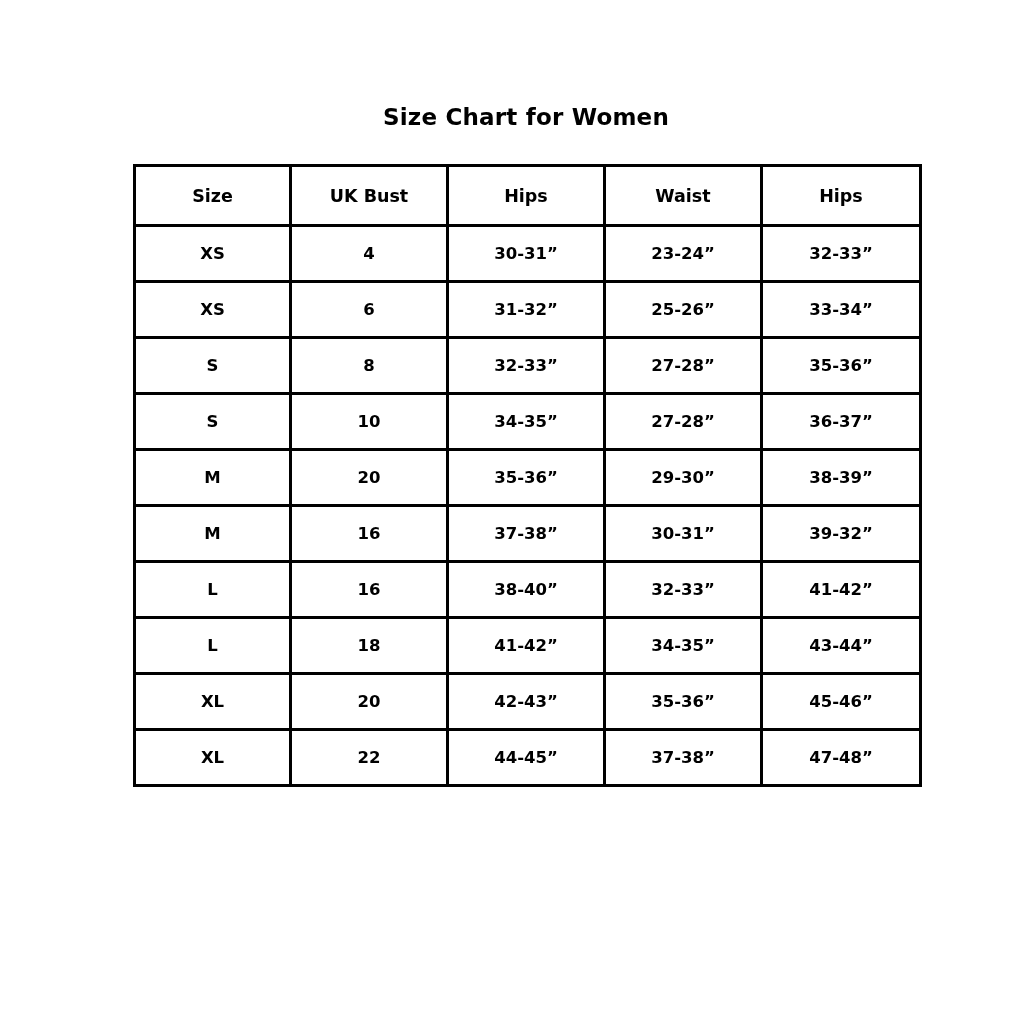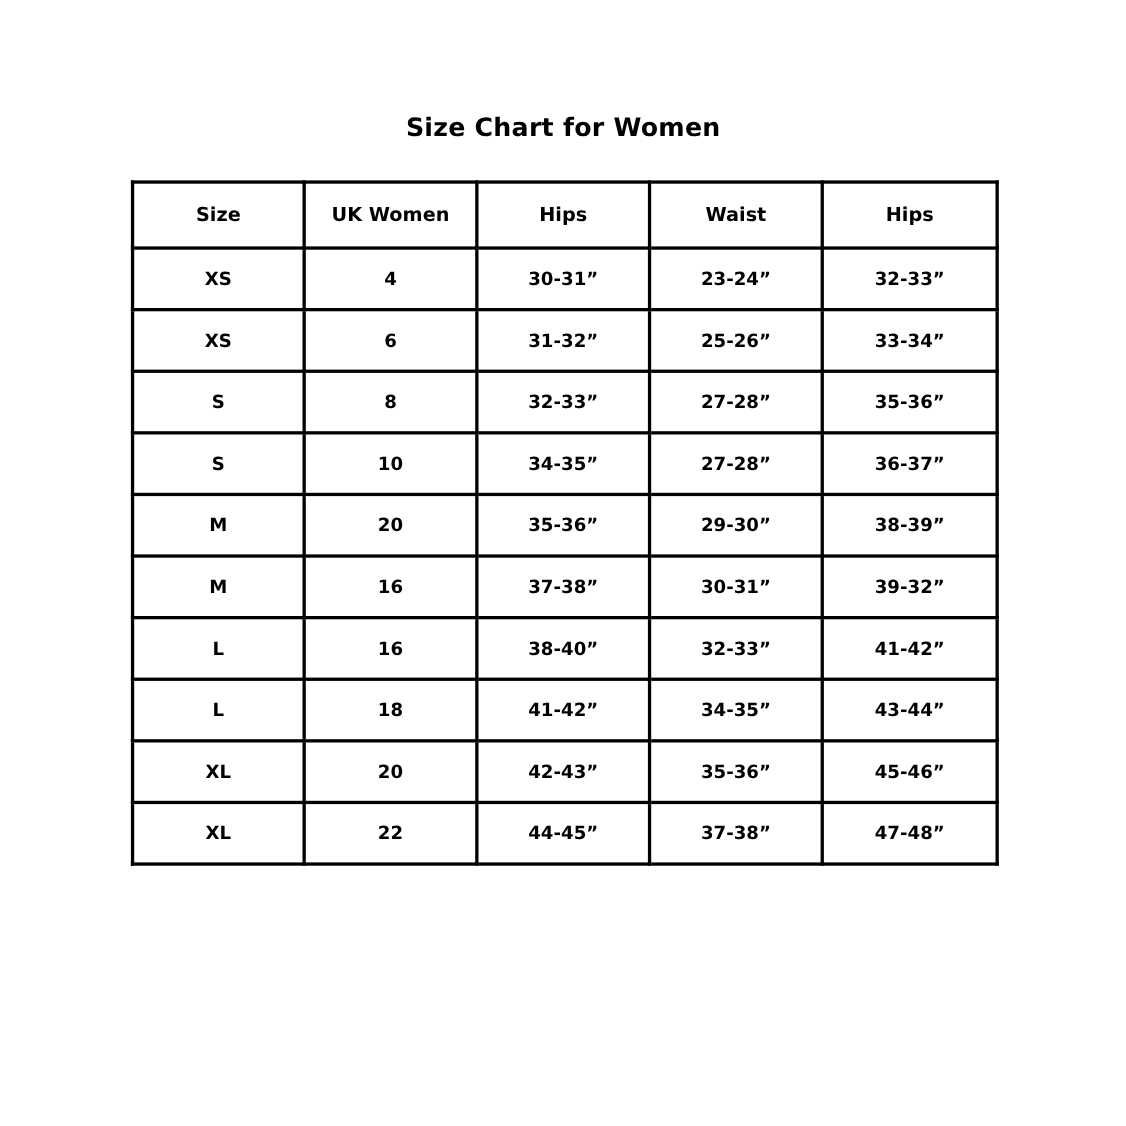--- a/index.html
+++ b/index.html
@@ -12,20 +12,21 @@
     height: 1024px;
     font-family: "DejaVu Sans", sans-serif;
     color: #000000;
     overflow: hidden;
   }
   .page {
     position: relative;
     width: 952px;
     height: 1024px;
     box-sizing: border-box;
+    margin-left: 14px;
   }
   .chart-title {
     position: absolute;
     top: 104px;
     left: 0;
     width: 1024px;
     text-align: center;
     font-size: 23px;
     font-weight: bold;
     letter-spacing: 0.2px;
@@ -76,21 +77,21 @@
       <colgroup>
         <col class="c-size">
         <col class="c-uk">
         <col class="c-bust">
         <col class="c-waist">
         <col class="c-hips">
       </colgroup>
       <thead>
         <tr>
           <th>Size</th>
-          <th>UK Women</th>
+          <th>UK Bust</th>
           <th>Hips</th>
           <th>Waist</th>
           <th>Hips</th>
         </tr>
       </thead>
       <tbody>
         <tr>
           <td>XS</td>
           <td>4</td>
           <td>30-31”</td>

